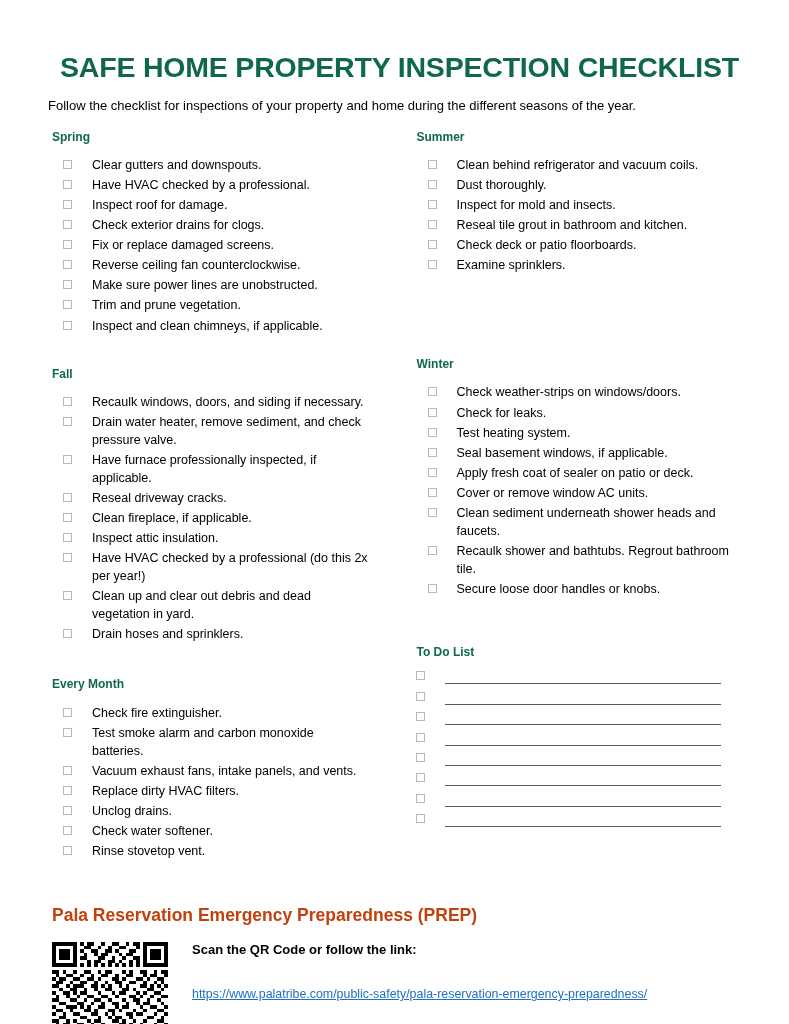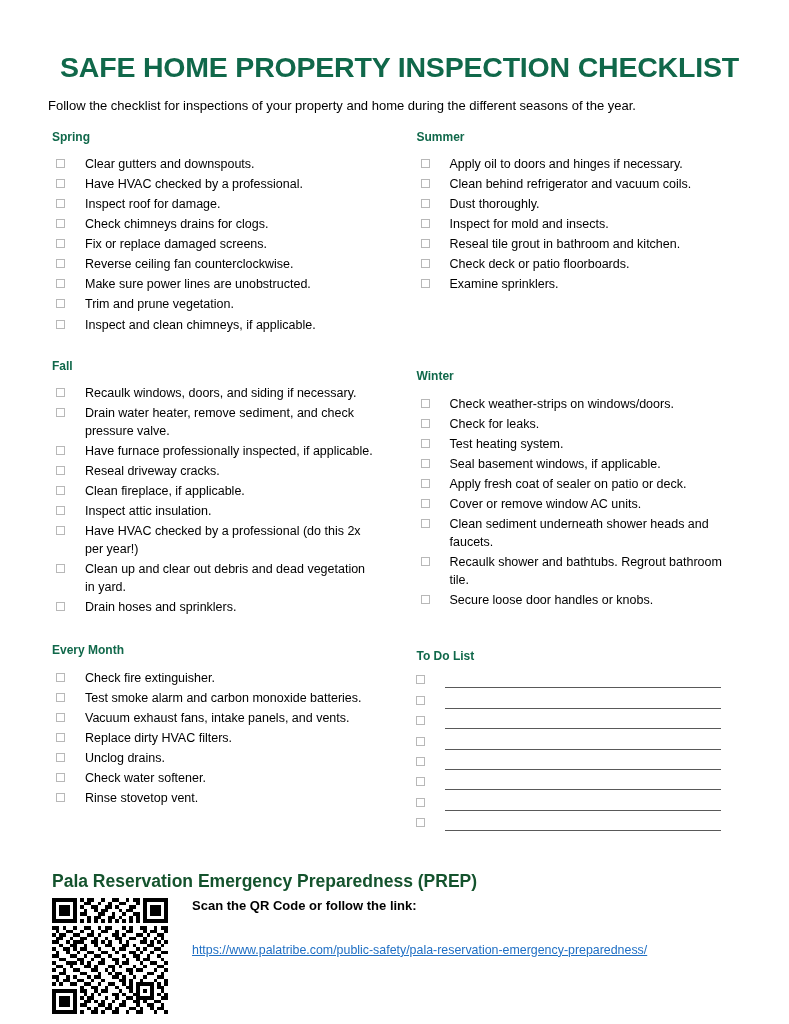--- a/index.html
+++ b/index.html
@@ -56,21 +56,21 @@
   .section-title {
     color: #10684A;
     font-size: 12px;
     font-weight: bold;
     line-height: 1.1;
     margin: 0 0 11px 4px;
   }
 
   ul.check-list {
     list-style: none;
-    margin: 5px;
+    margin: 12px;
     padding: 0;
   }
   ul.check-list li {
     position: relative;
     padding-left: 32px;
     font-size: 12.5px;
     line-height: 1.44;
     margin-bottom: 2.1px;
     color: #000;
   }
@@ -117,24 +117,24 @@
     right: 20px;
     top: 13px;
     border-bottom: 1.6px solid #595959;
   }
 
   
   .prep {
     margin-top: 34px;
   }
   .prep-title {
-    color: #14532d;
+    color: #c2410c;
     font-size: 17.5px;
     font-weight: bold;
-    margin: 0 0 3px 4px;
+    margin: 0 0 13px 4px;
     line-height: 1.1;
   }
   .prep-body {
     display: flex;
     align-items: flex-start;
     margin-left: 4px;
   }
   .qr-wrap {
     width: 118px;
     flex: 0 0 118px;
@@ -177,21 +177,21 @@
   <div class="columns">
 
     <div class="col col-left">
 
       <div class="section">
         <div class="section-title">Spring</div>
         <ul class="check-list">
           <li><span class="cbox"></span><span>Clear gutters and downspouts.</span></li>
           <li><span class="cbox"></span><span>Have HVAC checked by a professional.</span></li>
           <li><span class="cbox"></span><span>Inspect roof for damage.</span></li>
-          <li><span class="cbox"></span><span>Check chimneys drains for clogs.</span></li>
+          <li><span class="cbox"></span><span>Check exterior drains for clogs.</span></li>
           <li><span class="cbox"></span><span>Fix or replace damaged screens.</span></li>
           <li><span class="cbox"></span><span>Reverse ceiling fan counterclockwise.</span></li>
           <li><span class="cbox"></span><span>Make sure power lines are unobstructed.</span></li>
           <li><span class="cbox"></span><span>Trim and prune vegetation.</span></li>
           <li><span class="cbox"></span><span>Inspect and clean chimneys, if applicable.</span></li>
         </ul>
       </div>
 
       <div class="gap-spring"></div>
 
@@ -225,21 +225,21 @@
         </ul>
       </div>
 
     </div>
 
     <div class="col col-right">
 
       <div class="section">
         <div class="section-title">Summer</div>
         <ul class="check-list">
-          <li><span class="cbox"></span><span>Apply oil to doors and hinges if necessary.</span></li>
+          <li><span class="cbox"></span></li>
           <li><span class="cbox"></span><span>Clean behind refrigerator and vacuum coils.</span></li>
           <li><span class="cbox"></span><span>Dust thoroughly.</span></li>
           <li><span class="cbox"></span><span>Inspect for mold and insects.</span></li>
           <li><span class="cbox"></span><span>Reseal tile grout in bathroom and kitchen.</span></li>
           <li><span class="cbox"></span><span>Check deck or patio floorboards.</span></li>
           <li><span class="cbox"></span><span>Examine sprinklers.</span></li>
         </ul>
       </div>
 
       <div class="gap-summer"></div>

